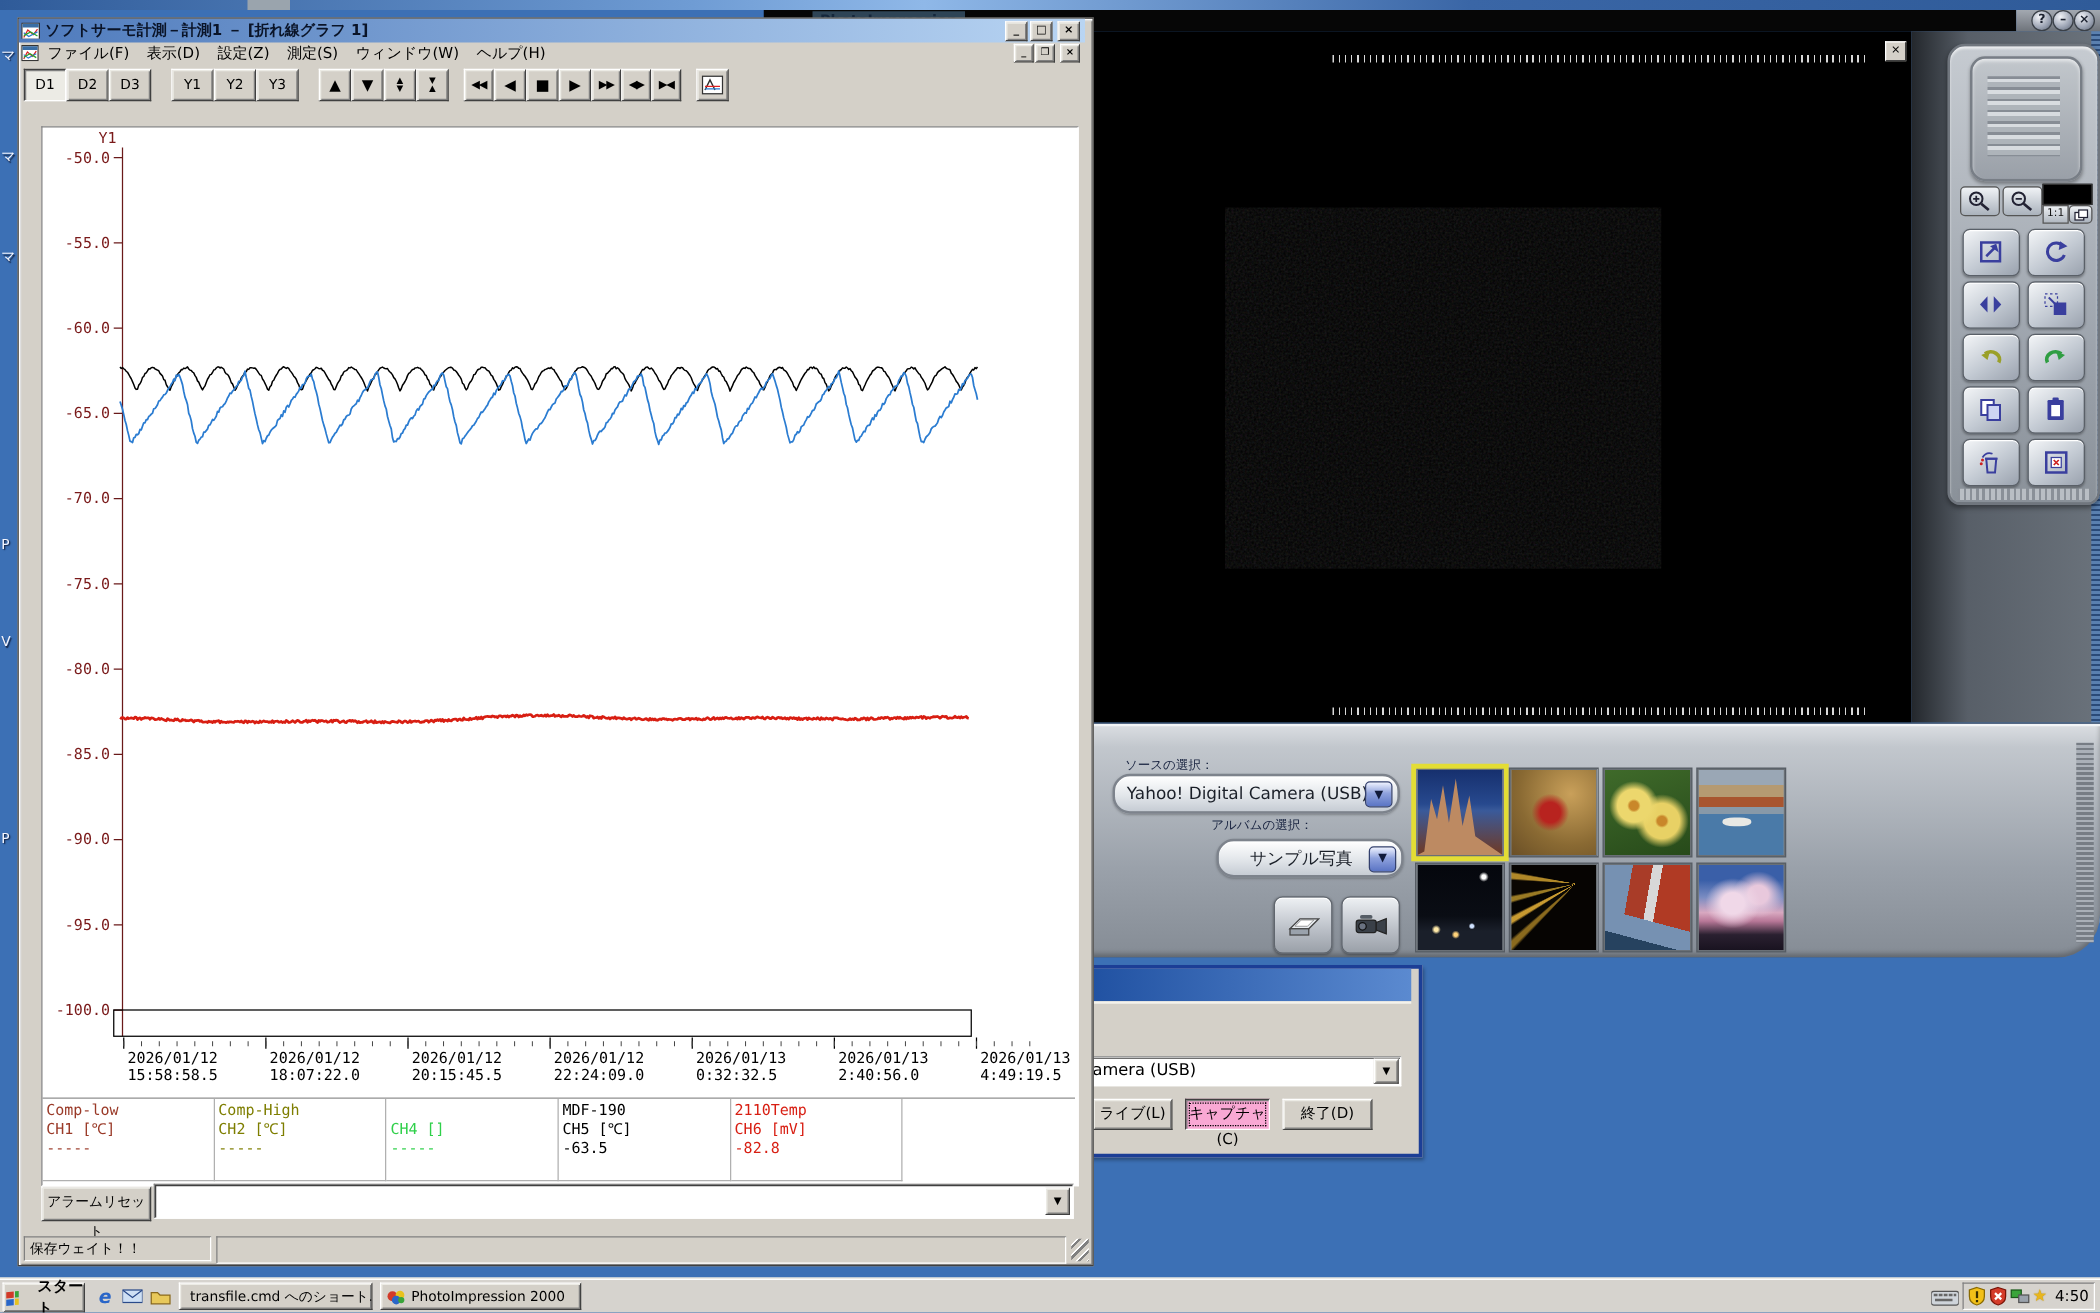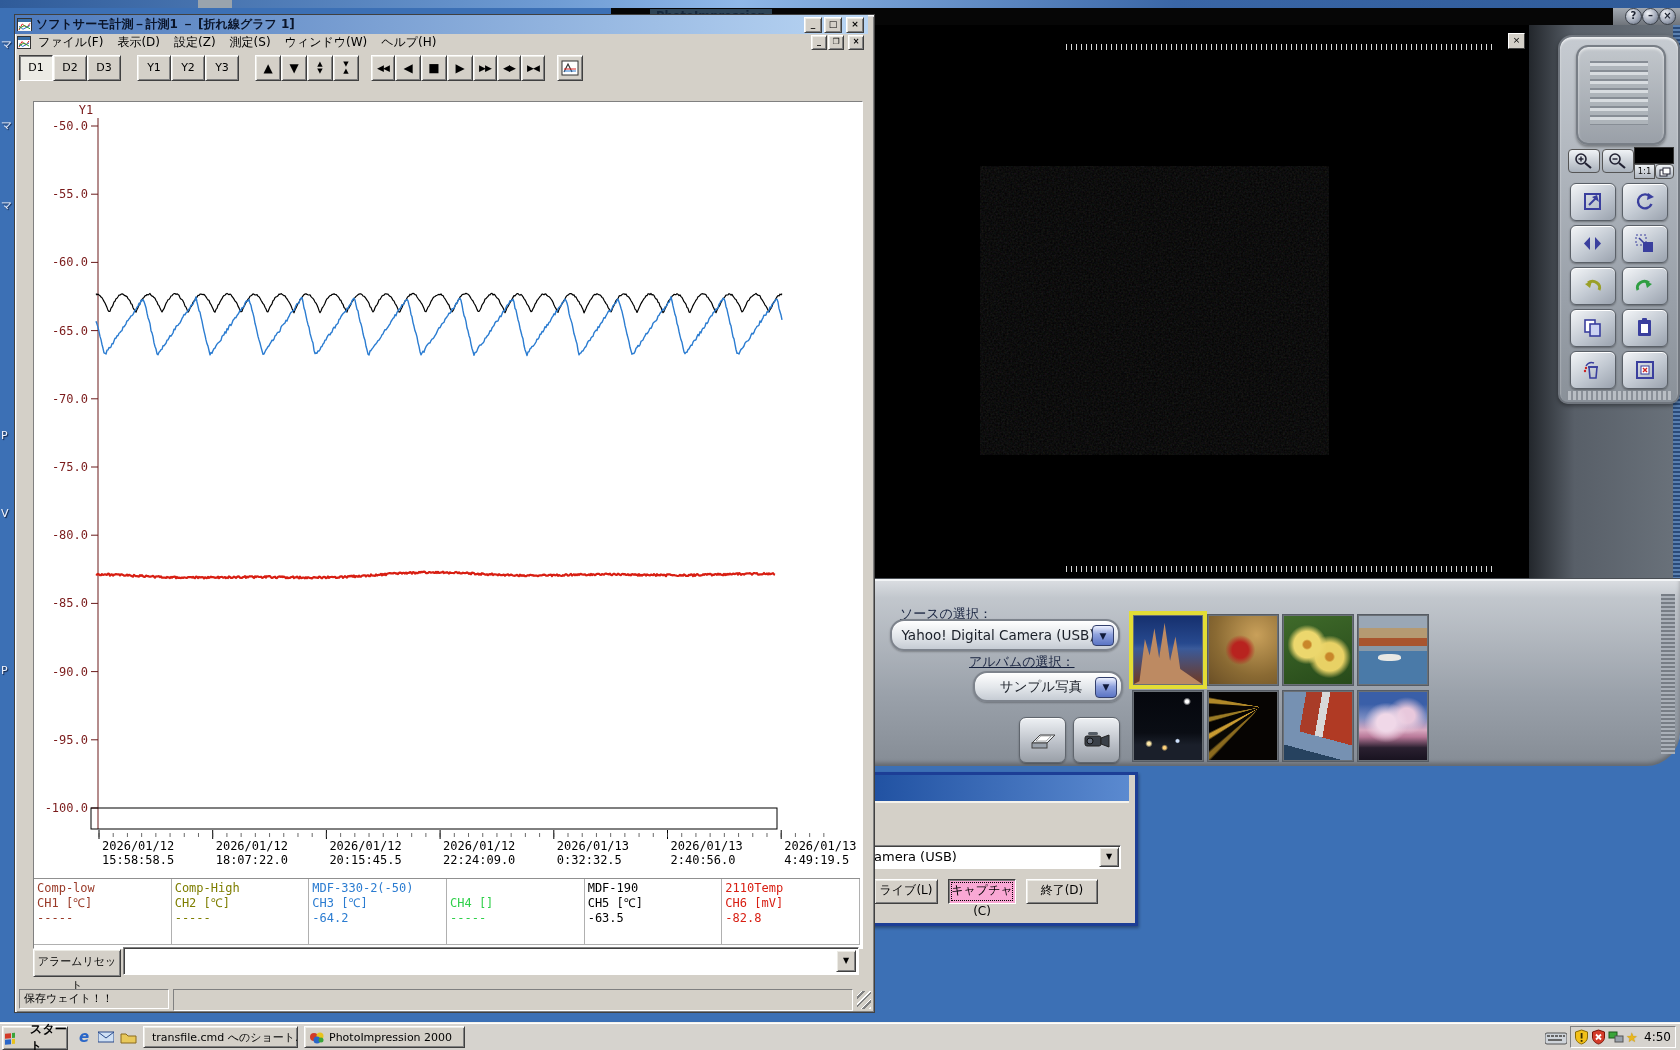--- a/index.html
+++ b/index.html
@@ -56,21 +56,21 @@
   .ptool{position:absolute;width:44px;height:36px;border-radius:6px;
           background:linear-gradient(145deg,#f4f6f8,#c2c9d2 55%,#9aa2ae);
           border:1px solid #5a6068;box-shadow:inset 0 1px 0 #fff,0 1px 2px #00000055;
           display:flex;align-items:center;justify-content:center;}
   .panel-bottom-ridge{left:6px;top:354px;width:106px;height:9px;
           background:repeating-linear-gradient(90deg,#8a9098 0 2px,#b9bec4 2px 5px);}
   
   #pi-band{left:0;top:570px;width:1069px;height:187px;border-radius:0 0 34px 0;
           background:linear-gradient(180deg,#dcdfe3 0,#c2c7cd 10%,#9aa1aa 62%,#858c95);
           box-shadow:inset 0 2px 0 #f2f4f6,inset 0 -3px 4px #00000044;border-top:1px solid #4a4f55;}
-  .band-label{position:absolute;color:#16213e;font-size:13px;text-decoration:underline;}
+  .band-label{position:absolute;color:#16213e;font-size:10px;}
   .capsule{position:absolute;background:linear-gradient(180deg,#ffffff,#e2e6ea 55%,#c6ccd4);
           border:2px solid #7d838c;border-radius:14px;box-shadow:inset 0 1px 0 #fff,0 1px 2px #00000044;
           display:flex;align-items:center;justify-content:center;font-size:13.5px;color:#1a1f28;}
   .cap-arrow{position:absolute;right:4px;top:50%;margin-top:-10px;width:20px;height:19px;border-radius:4px;
           background:linear-gradient(180deg,#eef2ff,#8fa2dd 45%,#5a74c4);border:1px solid #33406e;
           color:#101a3a;display:flex;align-items:center;justify-content:center;font-size:9px;}
   .pibtn{position:absolute;width:45px;height:44px;border-radius:7px;
           background:linear-gradient(180deg,#eef1f4,#b9bec6 60%,#9aa0a8);
           border:1px solid #60666e;box-shadow:inset 0 1px 0 #fff,0 1px 2px #00000055;
           display:flex;align-items:center;justify-content:center;}
@@ -567,25 +567,20 @@
         <div class="leg-cell" style="color: rgb(154, 58, 40);">
           <div class="l1">Comp-low</div>
           <div class="l2">CH1 [℃]</div>
           <div class="l3">-----</div>
         </div>
         <div class="leg-cell" style="color: rgb(126, 126, 0);">
           <div class="l1">Comp-High</div>
           <div class="l2">CH2 [℃]</div>
           <div class="l3">-----</div>
         </div>
-        <div class="leg-cell" style="color: rgb(43, 124, 209);">
-          <div class="l1">MDF-330-2(-50)</div>
-          <div class="l2">CH3 [℃]</div>
-          <div class="l3">-64.2</div>
-        </div>
         <div class="leg-cell" style="color: rgb(47, 208, 74);">
           <div class="l1">&nbsp;</div>
           <div class="l2">CH4 []</div>
           <div class="l3">-----</div>
         </div>
         <div class="leg-cell" style="color: rgb(0, 0, 0);">
           <div class="l1">MDF-190</div>
           <div class="l2">CH5 [℃]</div>
           <div class="l3">-63.5</div>
         </div>

